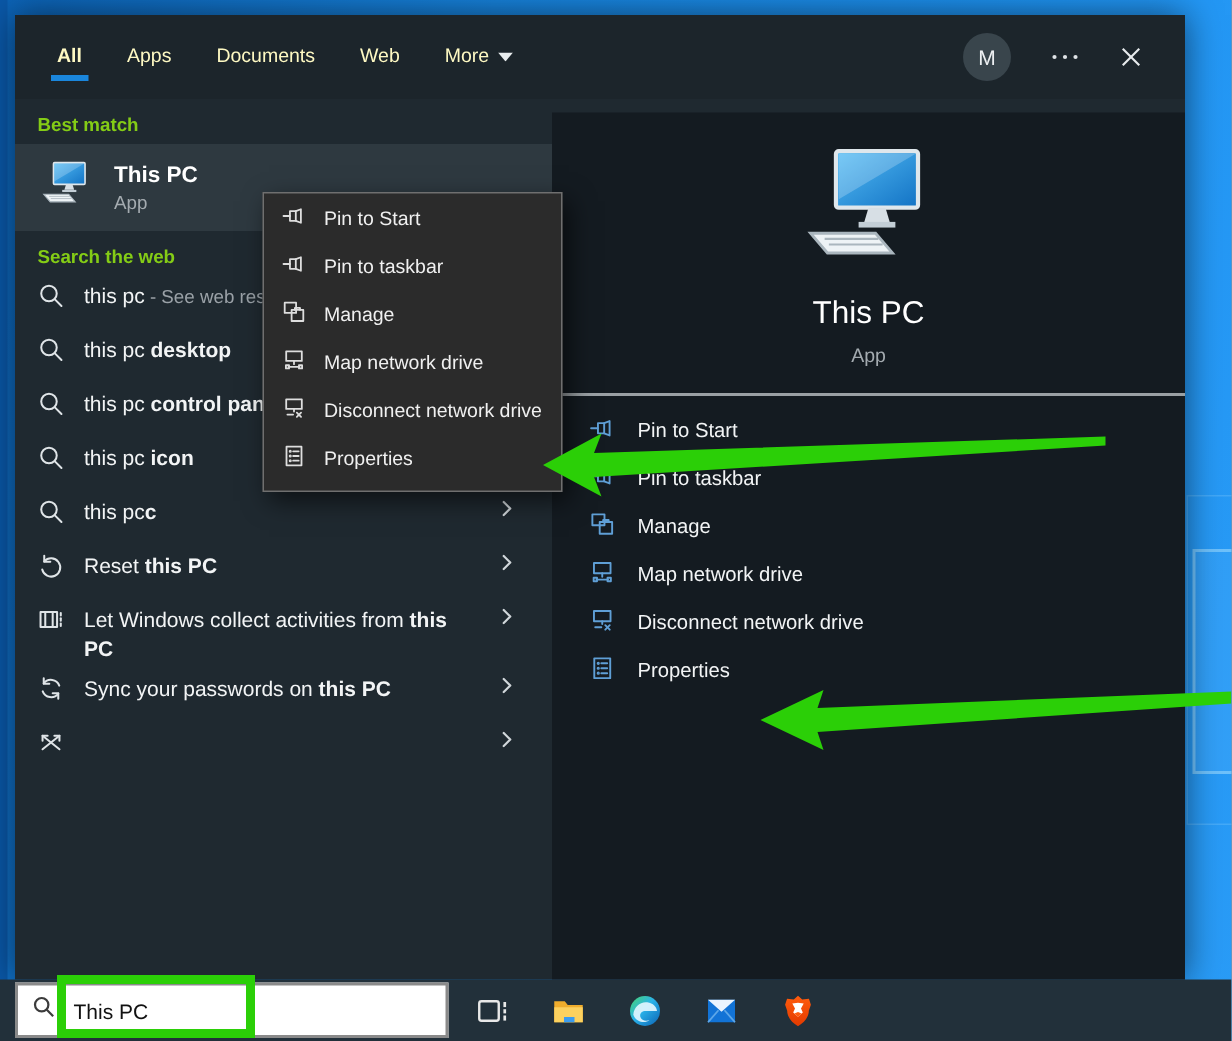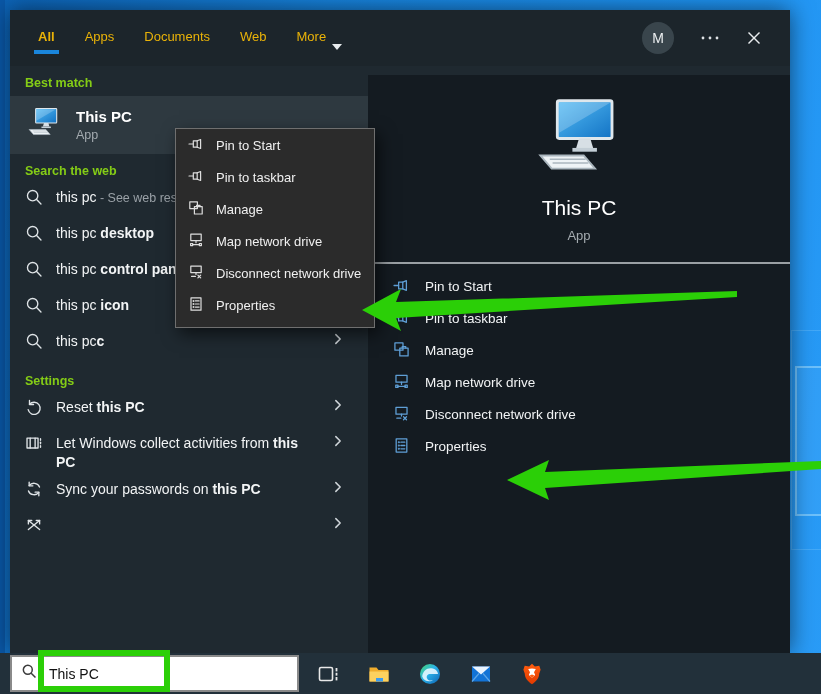--- a/index.html
+++ b/index.html
@@ -18,22 +18,22 @@
   .glow2 { position:absolute; right:-60px; top:330px; width:90px; height:220px;
     border:1px solid rgba(150,215,255,.25); z-index:0; }
 
   
   .panel { position:absolute; left:10px; top:10px; width:780px; height:643px;
     background:#1f2930; box-shadow:0 0 22px rgba(0,0,0,.55); z-index:5; }
 
   .hdr { position:absolute; left:0; top:0; right:0; height:56px; background:#1c252b;
     display:flex; align-items:center; }
   .tabs { display:flex; align-items:center; gap:26px; padding-left:26px; }
-  .tab { font-size:13px; color:#eab308; position:relative; padding:6px 2px 10px;
-    cursor:default; display:flex; align-items:flex-end; gap:6px; }
+  .tab { font-size:13px; color:#fef9c3; position:relative; padding:6px 2px 10px;
+    cursor:default; display:flex; align-items:flex-start; gap:6px; }
   .tab.active { font-weight:bold; }
   .tab.active::after { content:""; position:absolute; left:-2px; right:-2px; bottom:0;
     height:4px; background:#1a86dc; }
   .tab .dd { width:10px; height:6px; display:inline-block; }
   .hdr-right { margin-left:auto; display:flex; align-items:center; gap:26px; padding-right:28px; }
   .avatar { width:32px; height:32px; border-radius:50%; background:#39454c;
     display:flex; align-items:center; justify-content:center; font-size:14px; color:#eceff1; }
   .dots svg, .close svg { display:block; }
 
   
@@ -210,21 +210,20 @@
               <line x1="10.3" y1="10.3" x2="14.2" y2="14.2"></line>
             </svg>
           </span>
           <span class="lbl"><span>this pc</span><span class="b">c</span></span>
           <span class="chev"><svg viewBox="0 0 16 16" stroke-linecap="round" stroke-linejoin="round">
               <path d="M5.5 3 L10.5 8 L5.5 13"></path>
             </svg></span>
         </div>
       </div>
 
-    <div class="seclabel">Settings</div>
     <div>
         <div class="row">
           <span class="ic">
             <svg viewBox="0 0 16 16" stroke-linecap="round" stroke-linejoin="round">
               <path d="M4 5.6 A5.4 5.4 0 1 1 2.8 10.4"></path>
               <path d="M4 2.2 L4 5.8 L7.6 5.8"></path>
             </svg>
           </span>
           <span class="lbl"><span>Reset </span><span class="b">this PC</span></span>
           <span class="chev"><svg viewBox="0 0 16 16" stroke-linecap="round" stroke-linejoin="round">

